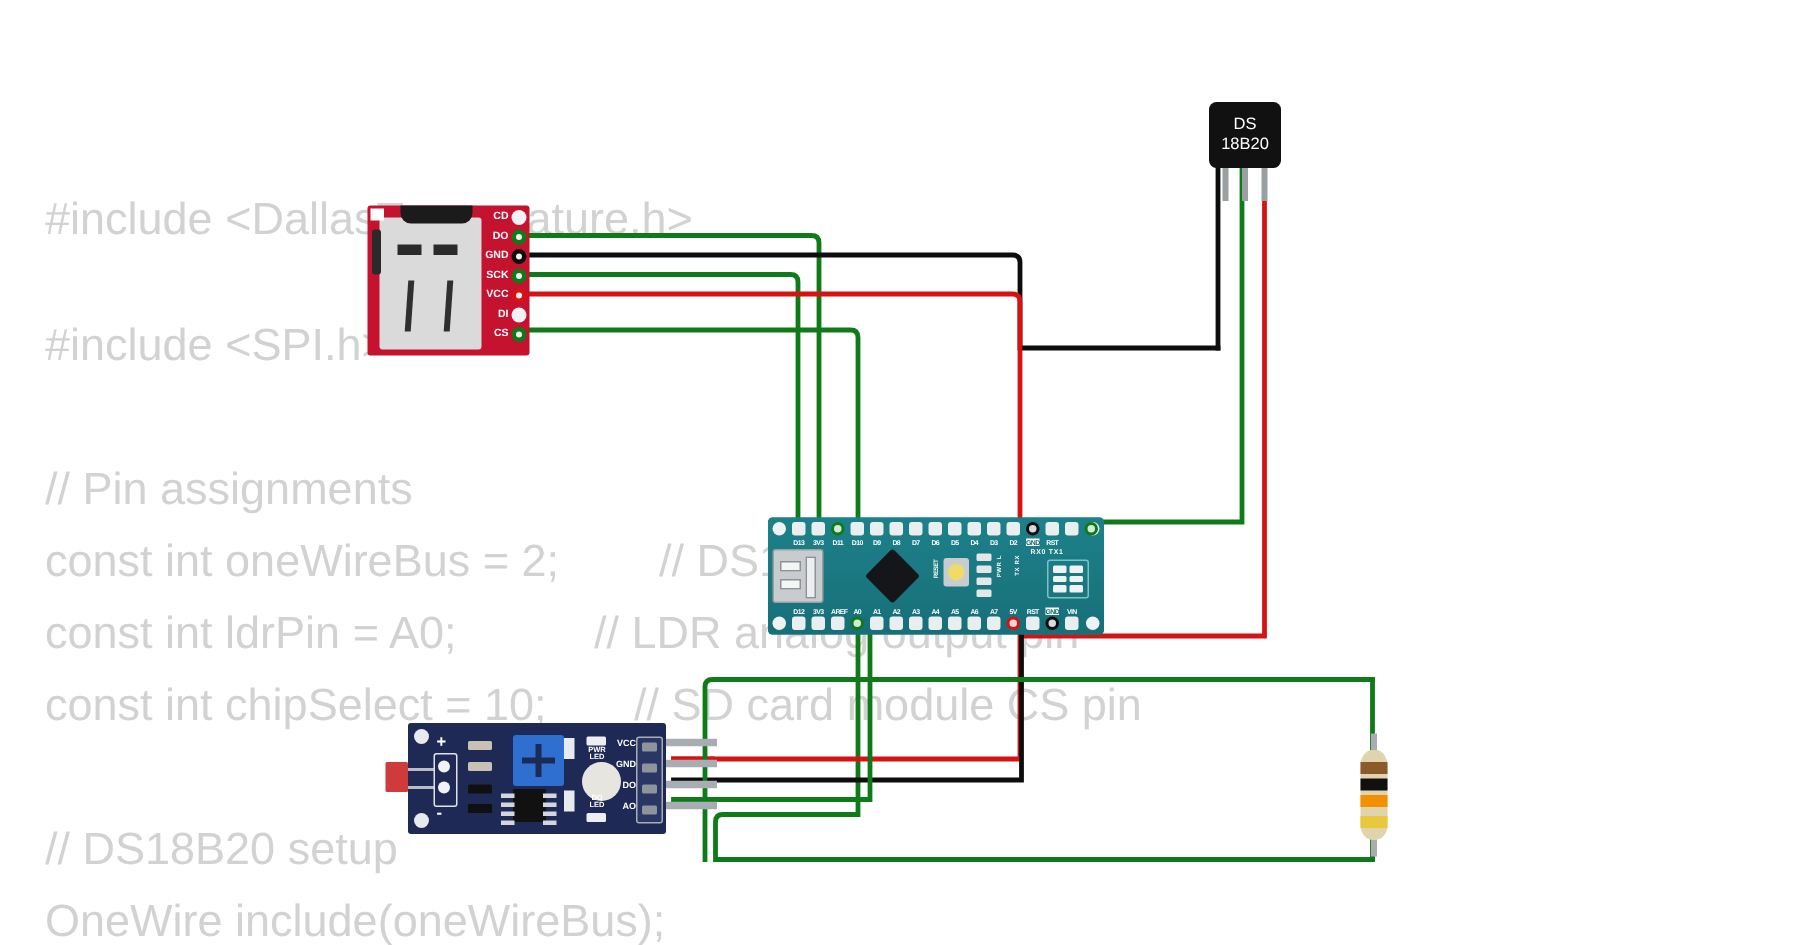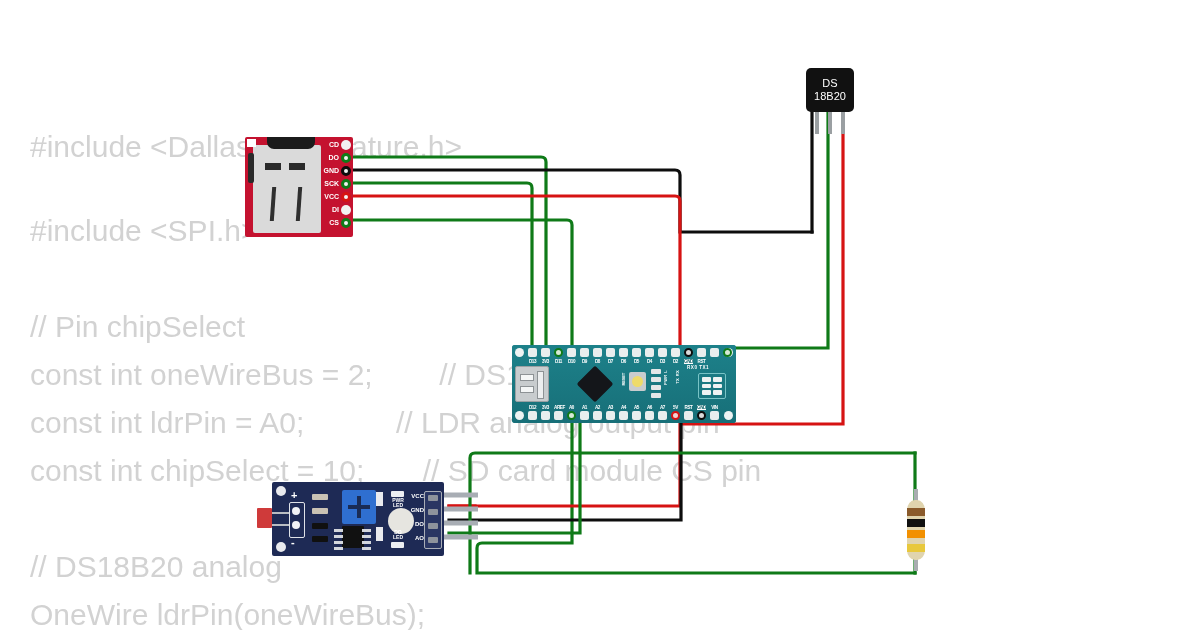--- a/index.html
+++ b/index.html
@@ -512,26 +512,26 @@
   }
 </style>
 </head>
 <body>
 
 <div id="stage">
 
   <div class="code-layer">
     <div class="code-line" style="top:132px">#include &lt;DallasTemperature.h&gt;</div>
     <div class="code-line" style="top:216px">#include &lt;SPI.h&gt;</div>
-    <div class="code-line" style="top:312px">// Pin chipSelect</div>
+    <div class="code-line" style="top:312px">// Pin assignments</div>
     <div class="code-line" style="top:360px">const int oneWireBus = 2;        // DS18B20 data pin</div>
     <div class="code-line" style="top:408px">const int ldrPin = A0;           // LDR analog output pin</div>
     <div class="code-line" style="top:456px">const int chipSelect = 10;       // SD card module CS pin</div>
-    <div class="code-line" style="top:552px">// DS18B20 analog</div>
-    <div class="code-line" style="top:600px">OneWire ldrPin(oneWireBus);</div>
+    <div class="code-line" style="top:552px">// DS18B20 setup</div>
+    <div class="code-line" style="top:600px">OneWire include(oneWireBus);</div>
   </div>
 
   <svg class="wire-layer" width="1200" height="630" viewBox="0 0 1200 630">
     <g fill="none" stroke-width="3.2" stroke-linecap="square">
 
       <path d="M 347,157 L 541,157 Q 546,157 546,162 L 546,352" stroke="#0f7a18"></path>
 
       <path d="M 347,183 L 527,183 Q 532,183 532,188 L 532,352" stroke="#0f7a18"></path>
 
       <path d="M 347,220 L 567,220 Q 572,220 572,225 L 572,543 L 482,543 Q 477,543 477,548 L 477,573 L 915,573" stroke="#0f7a18"></path>

